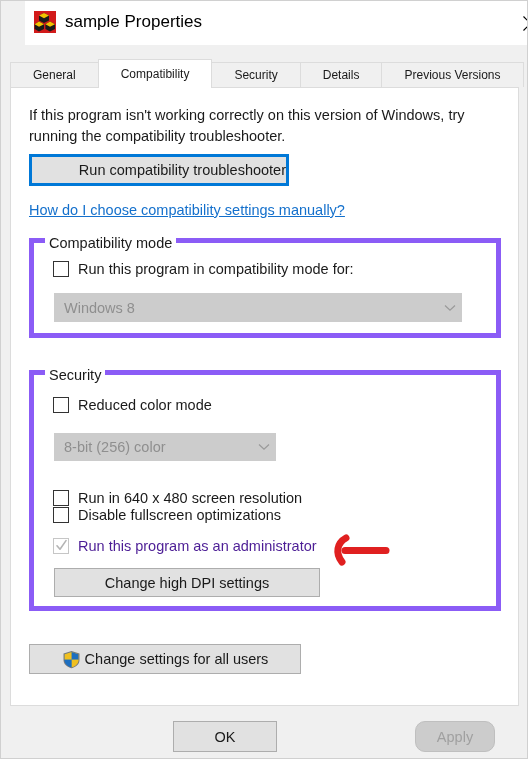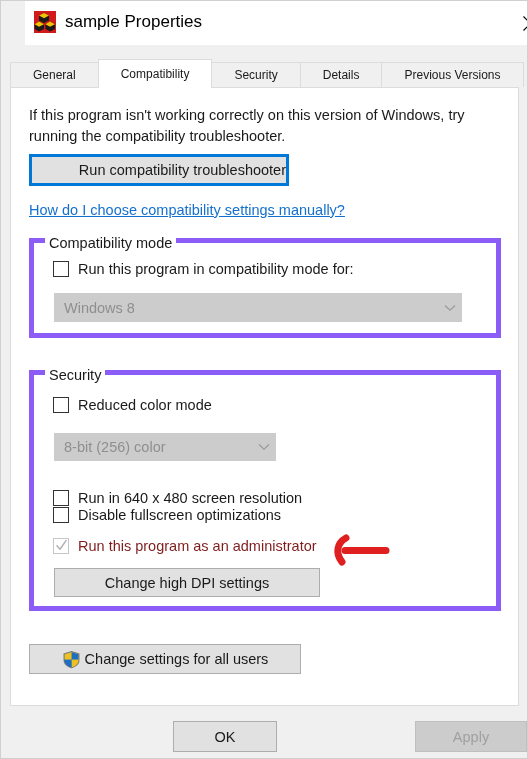--- a/index.html
+++ b/index.html
@@ -202,21 +202,21 @@
     position: absolute;
     left: 2px; top: 0px;
     width: 11px; height: 14px;
   }
   .cb-label {
     font-size: 14.5px;
     color: #1a1a1a;
     margin-left: 9px;
     line-height: 16px;
   }
-  .cb-label.disabled { color: #7f1d1d; }
+  .cb-label.disabled { color: #4c1d95; }
 
   
   .combo {
     position: absolute;
     background: #cccccc;
     border: 1px solid #cccccc;
     box-sizing: border-box;
     display: flex;
     align-items: center;
     cursor: default;
@@ -278,21 +278,21 @@
     width: 104px; height: 31px;
   }
   .btn-cancel {
     position: absolute;
     left: 293px; top: 14px;
     width: 104px; height: 31px;
   }
   .btn-apply {
     position: absolute;
     left: 414px; top: 14px;
-    width: 112px; height: 31px;
+    width: 80px; height: 31px; border-radius: 10px;
   }
 
   
   .annotation-arrow {
     position: absolute;
     left: 322px; top: 528px;
     width: 70px; height: 44px;
     pointer-events: none;
     z-index: 6;
   }

